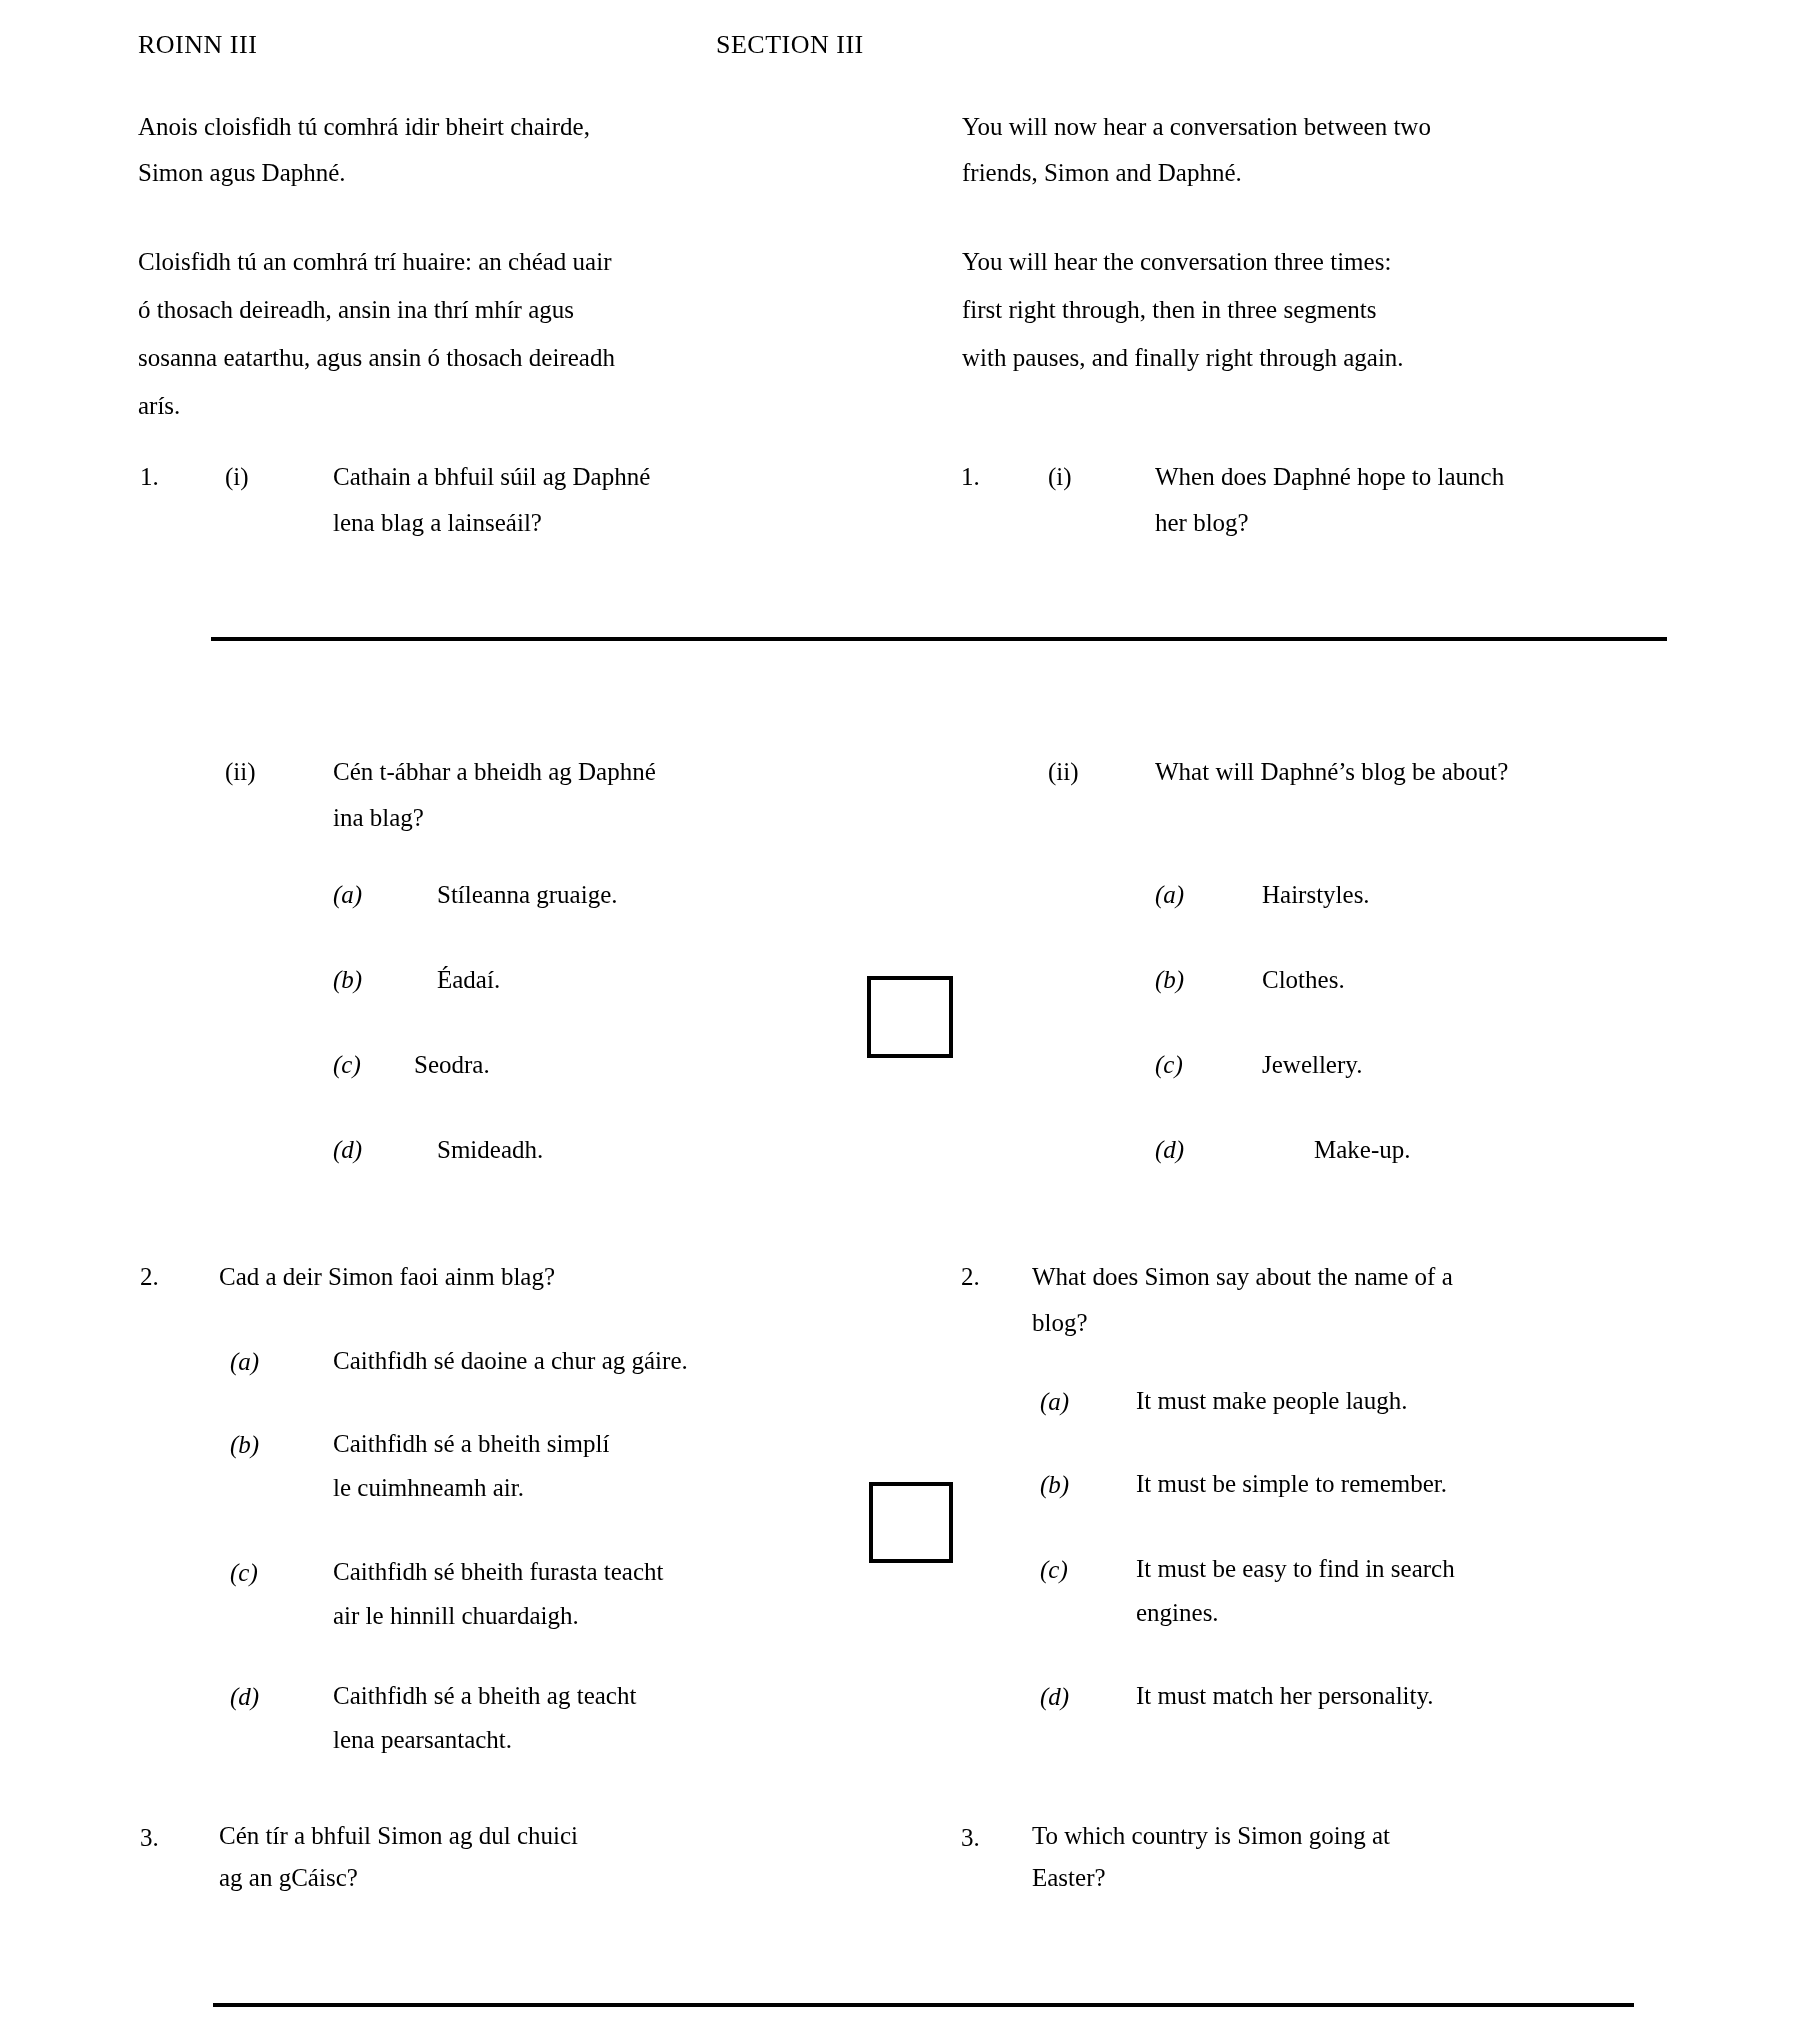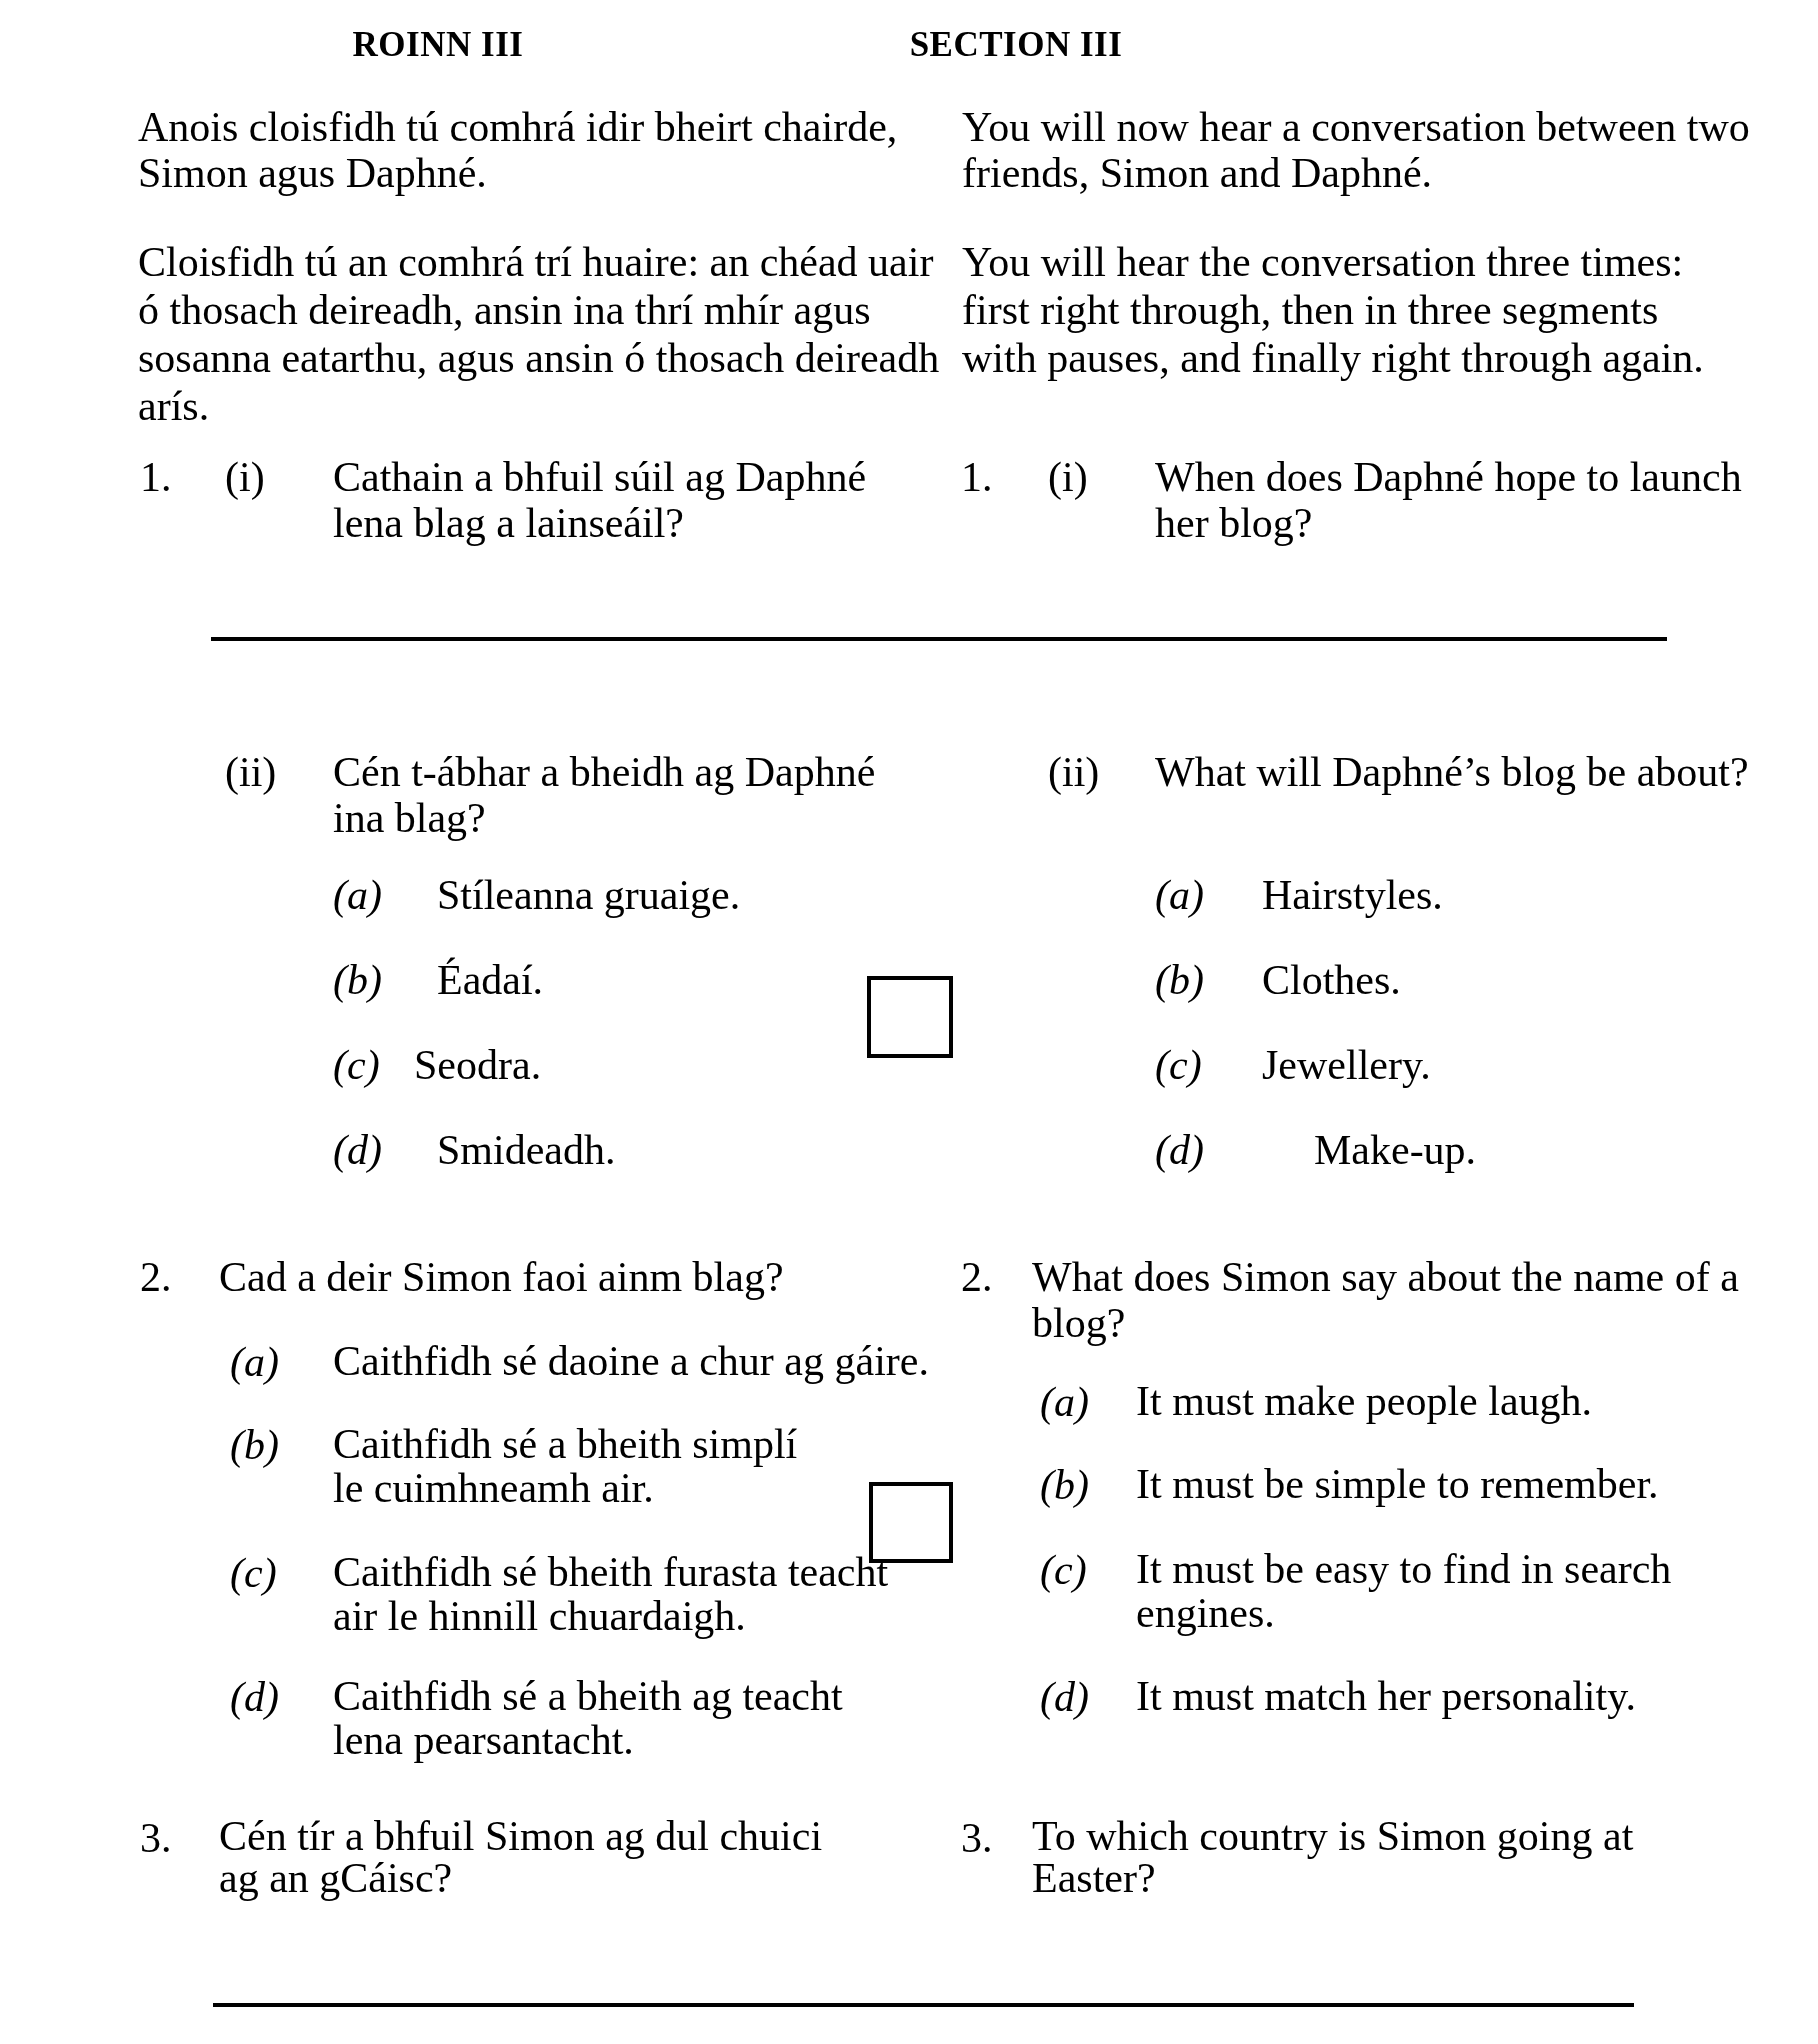--- a/index.html
+++ b/index.html
@@ -4,27 +4,27 @@
 <style>
   html,body { margin:0; padding:0; }
   body {
     width:1818px; height:2044px;
     background:#ffffff; color:#000000;
     font-family:"Liberation Serif", serif;
     position:relative;
   }
   .page { position:relative; width:1818px; height:2044px; background:#ffffff; overflow:hidden; }
   .abs { position:absolute; }
-  .t { font-size:42px; line-height:46px; white-space:nowrap; }
+  .t { font-size:25px; line-height:46px; white-space:nowrap; }
   .lh48 { line-height:48px; }
   .lh44 { line-height:44px; }
   .lh42 { line-height:42px; }
   .b { font-weight:normal; }
   .i { font-style:italic; }
-  .hdr { font-size:35px; font-weight:bold; text-align:center; width:600px; letter-spacing:0.5px; }
+  .hdr { font-size:26px; font-weight:normal; width:600px; letter-spacing:0.5px; }
   .ansline { position:absolute; height:4px; background:#000000; }
   .checkbox { position:absolute; border:4px solid #000000; box-sizing:border-box; background:#ffffff; }
 </style>
 </head>
 <body>
 
 <div class="page">
 
   <div class="t hdr abs" style="left:138px;top:22px">ROINN III</div>
   <div class="t hdr abs" style="left:716px;top:22px">SECTION III</div>

